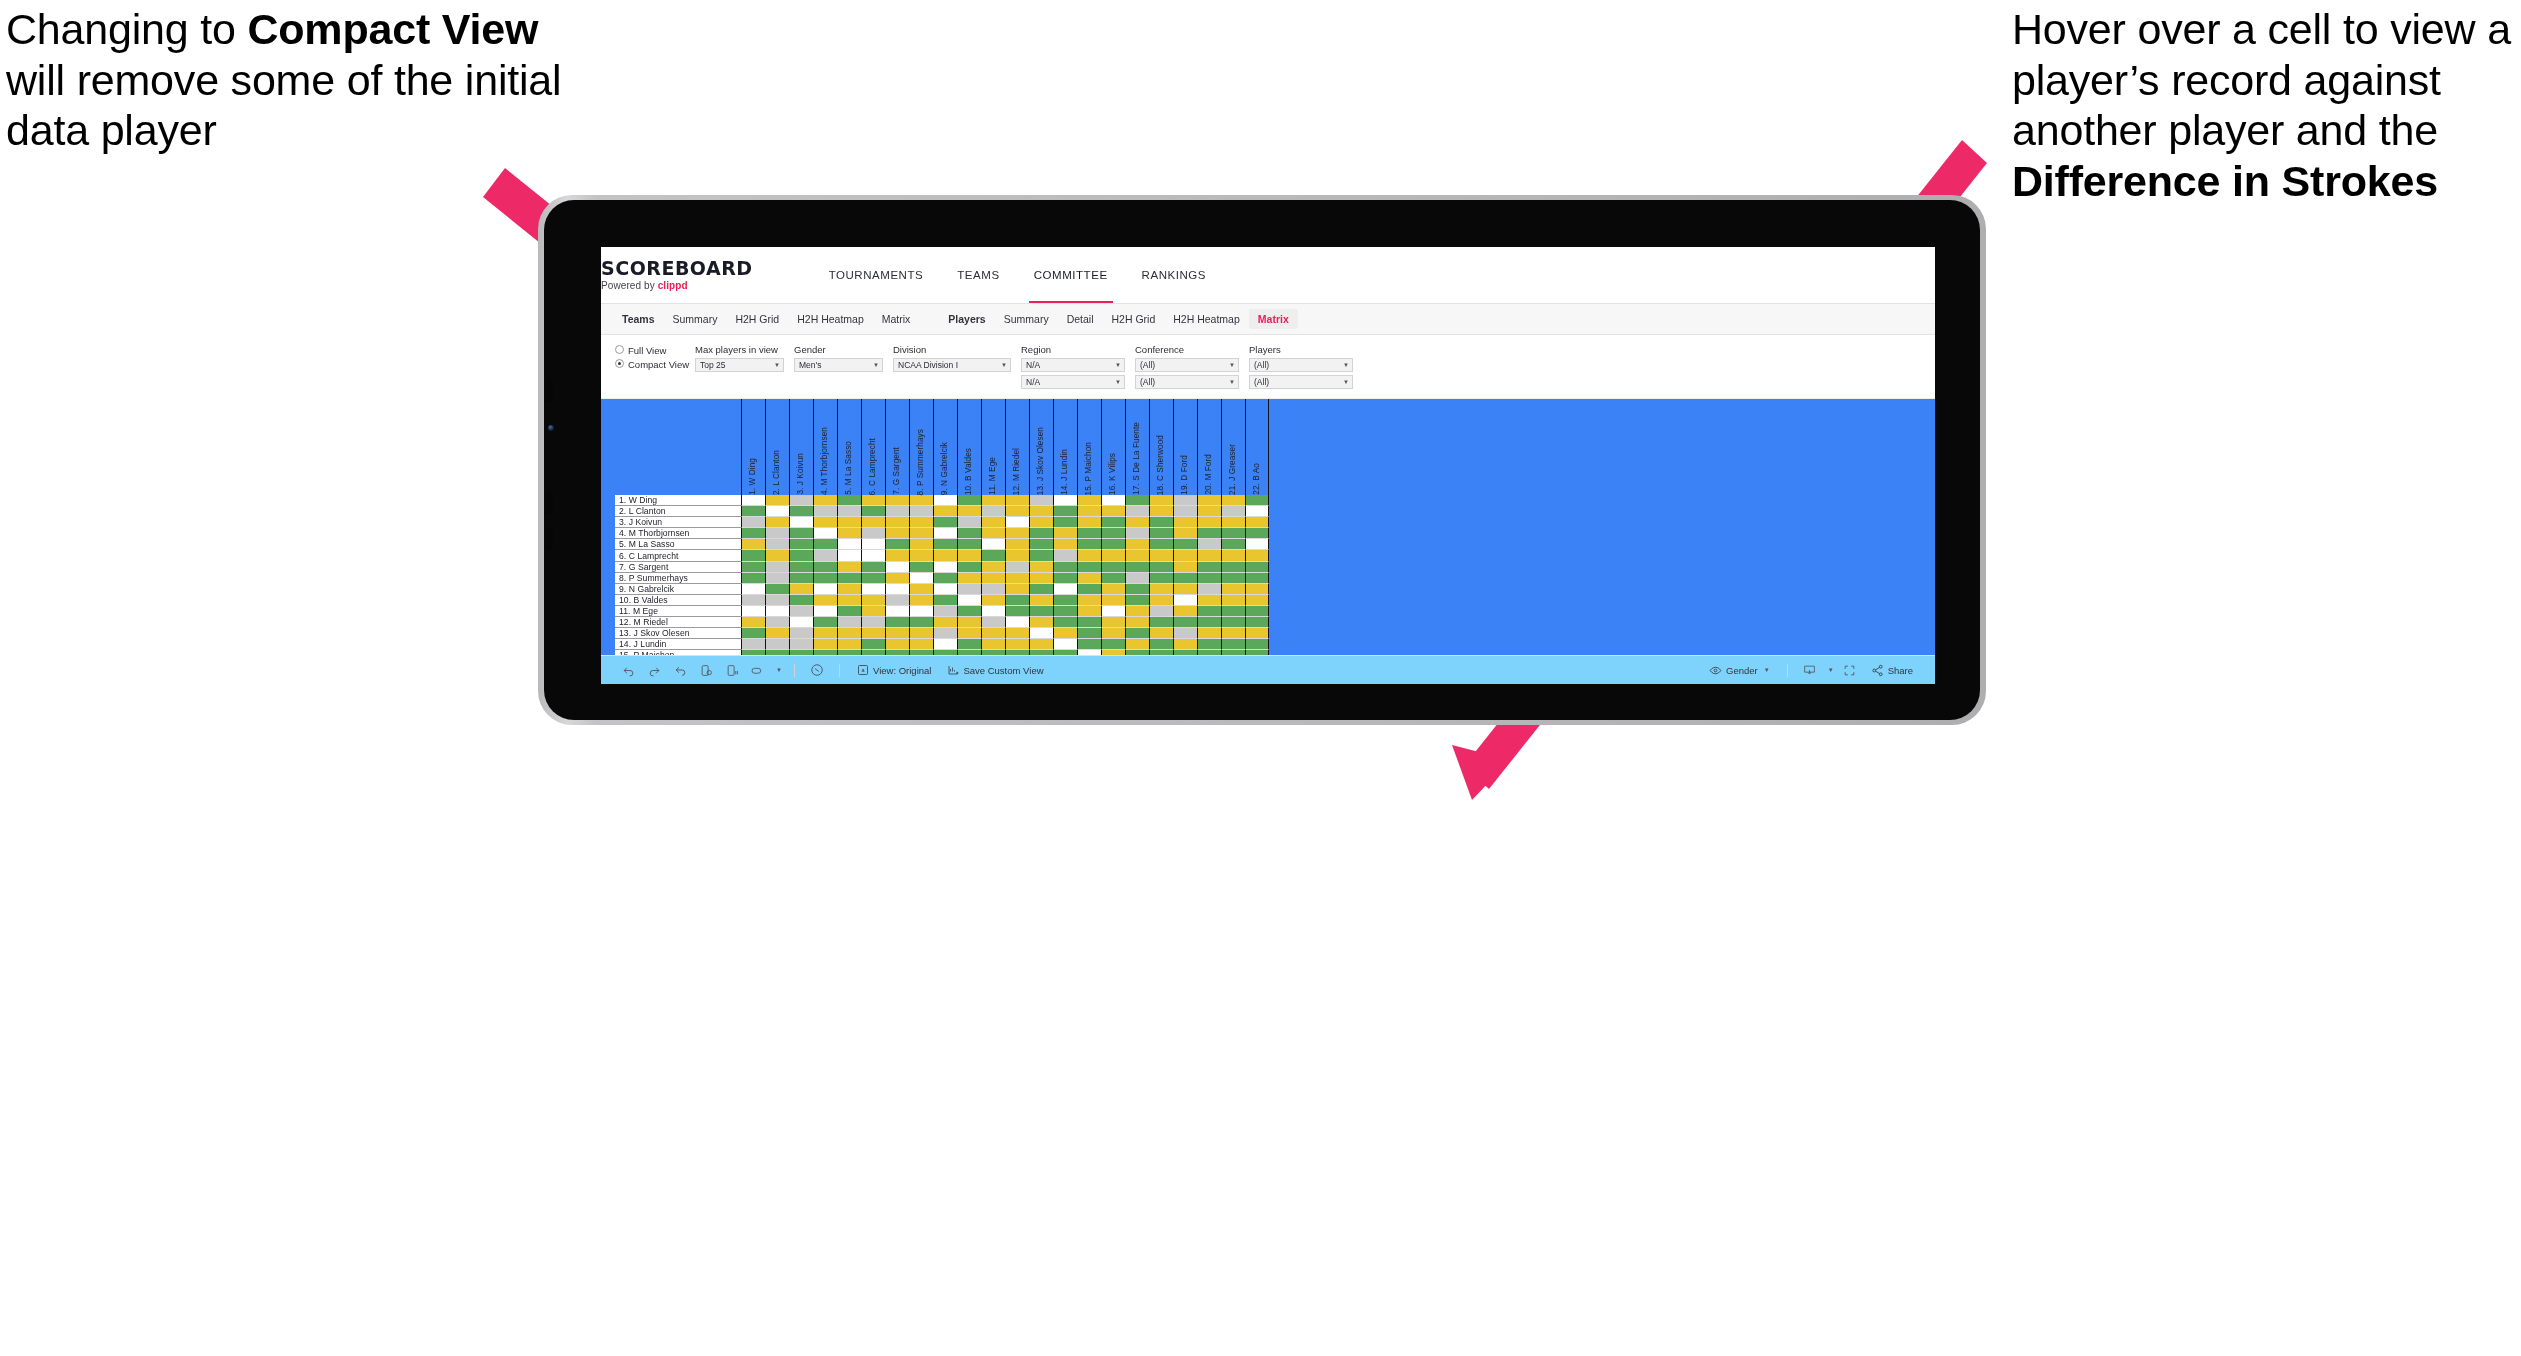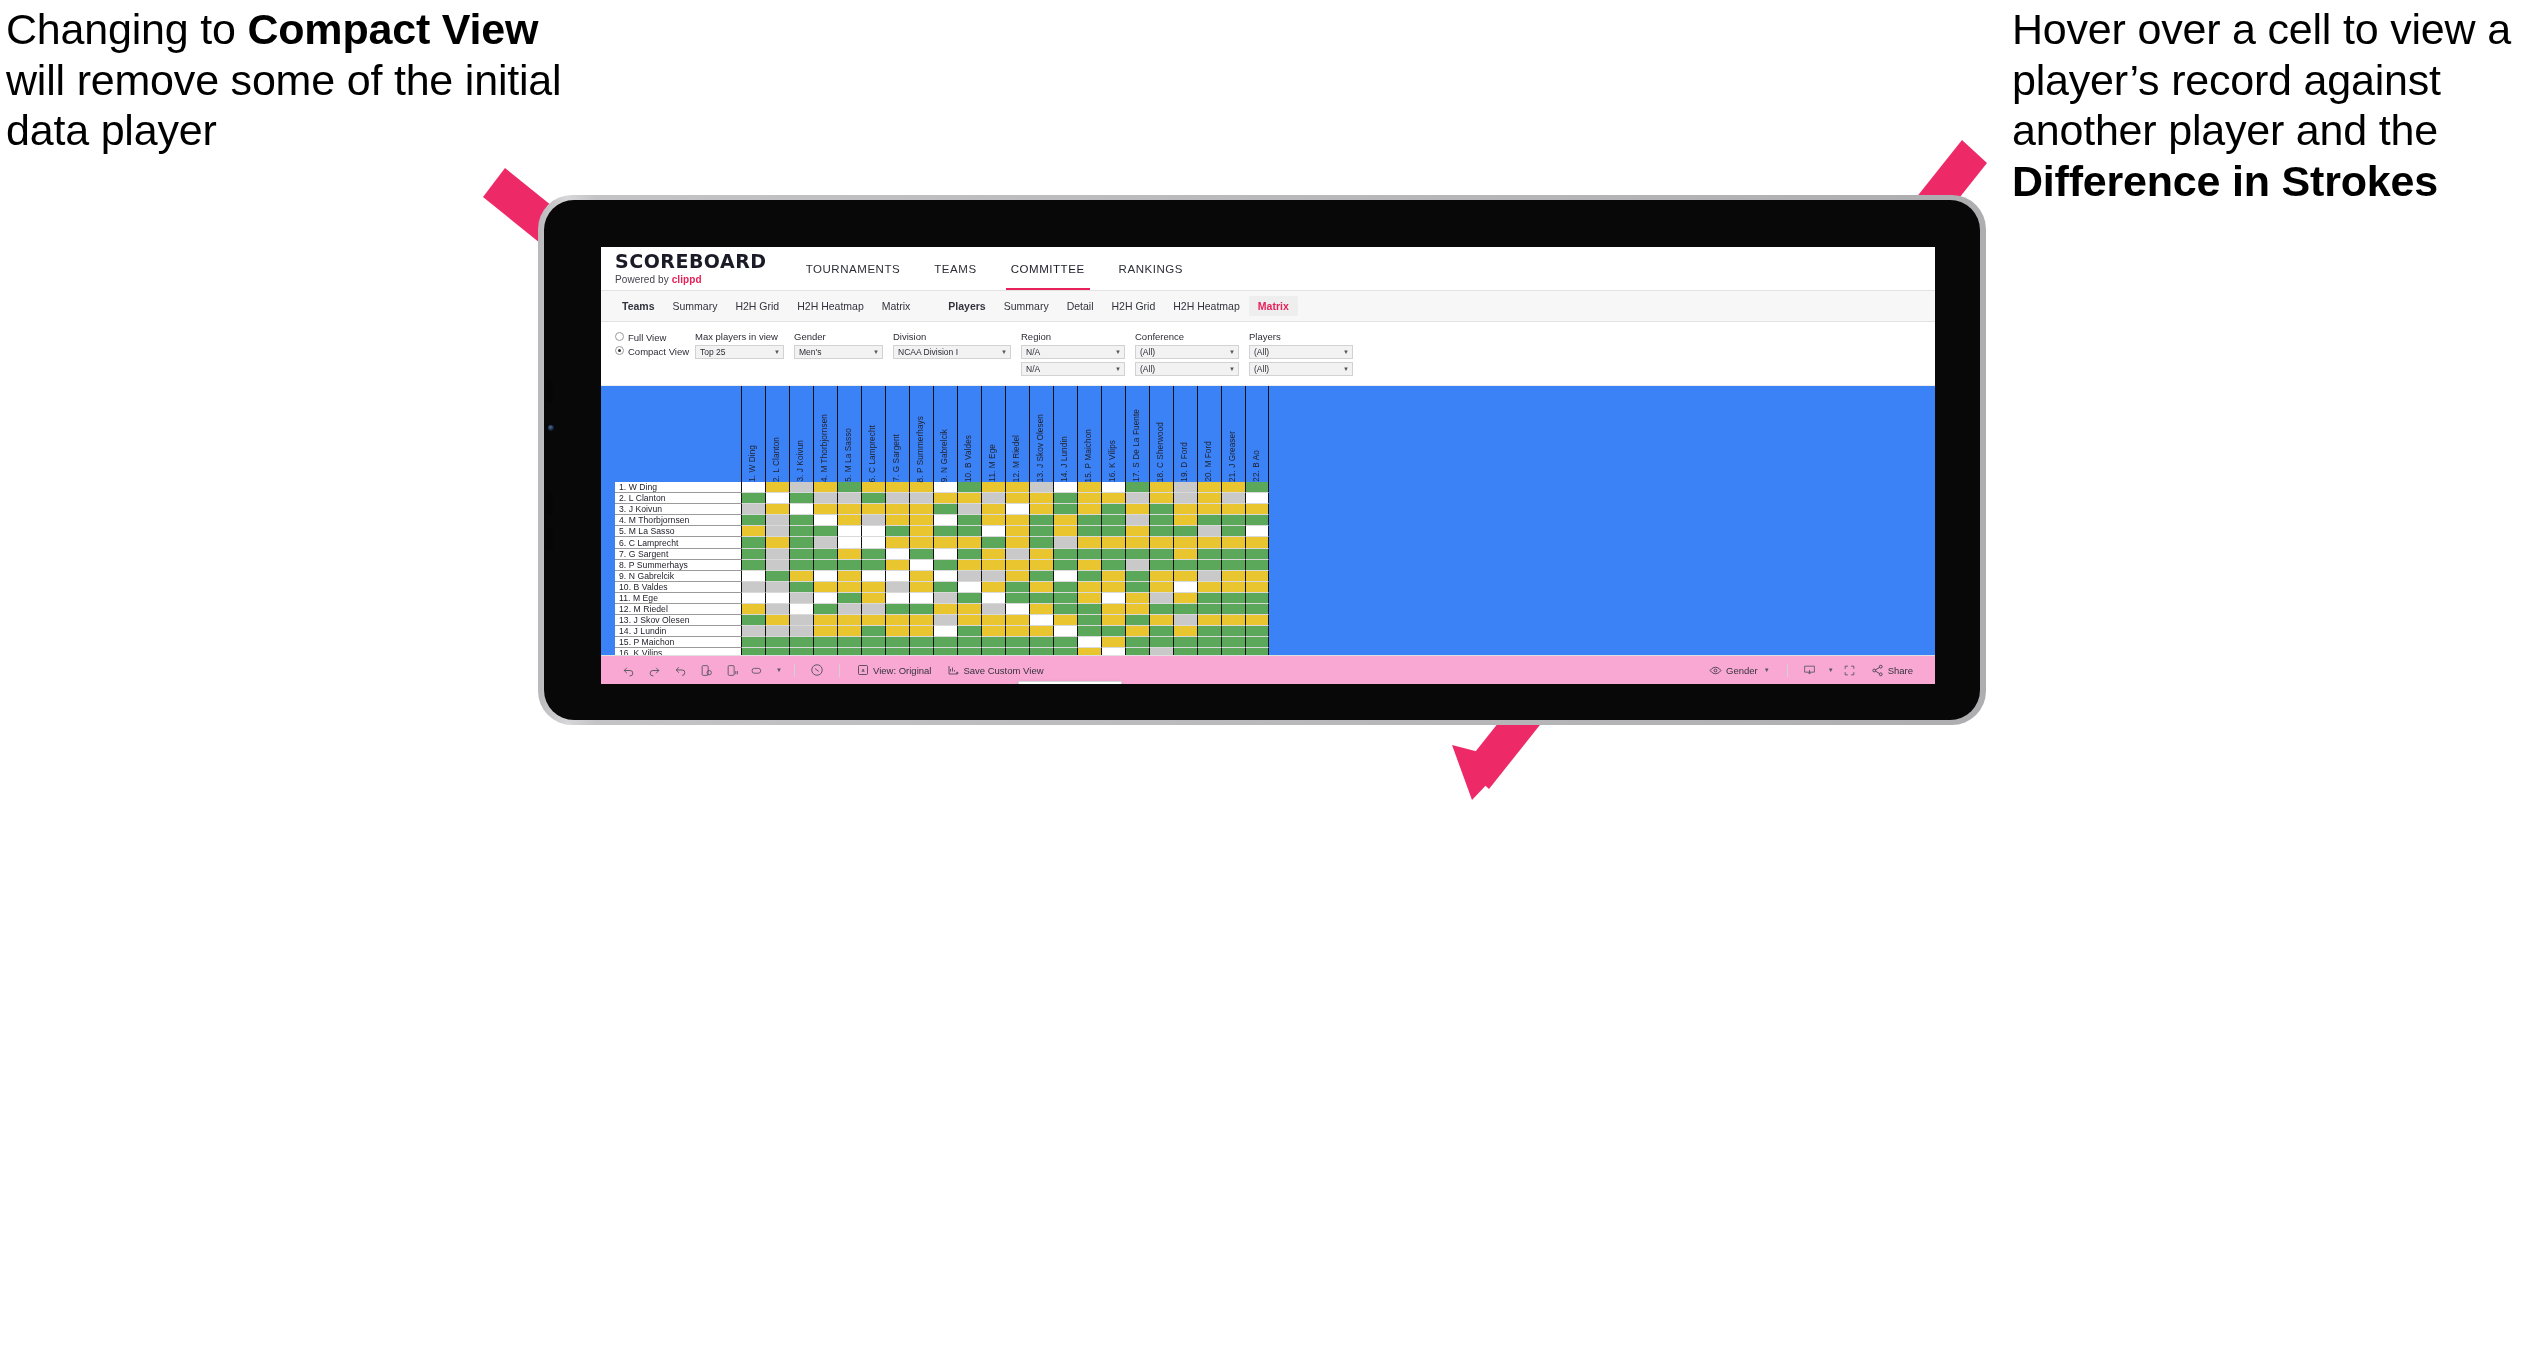--- a/index.html
+++ b/index.html
@@ -45,22 +45,22 @@
   .cam { position: absolute; left: 4px; width: 6px; height: 6px; border-radius: 50%;
          background: radial-gradient(circle at 40% 35%, #4a6b9a 0%, #15243a 60%, #05070b 100%); }
   #screen {
     position: absolute; left: 57px; top: 47px;
     width: 1334px; height: 437px;
     background: #ffffff; overflow: hidden;
   }
 
   
   #app-header {
-    height: 44px; background: #fff; border-bottom: 1px solid #e3e3e3;
-    display: flex; align-items: stretch; padding-left: 14px;
+    height: 57px; background: #fff; border-bottom: 1px solid #e3e3e3;
+    display: flex; align-items: stretch;  gap: 37px;
   }
   #brand { display: flex; flex-direction: column; justify-content: center; padding-right: 22px; }
   #brand-title {
     font-size: 19px; font-weight: 700; letter-spacing: 0.5px; color: #1b1b28;
     font-family: "DejaVu Sans", sans-serif; line-height: 1;
   }
   #brand-sub { font-size: 10px; color: #43434f; margin-top: 2.5px; letter-spacing: .1px; }
   #brand-sub .pink { color: #e8215a; font-weight: 700; }
   #main-nav { display: flex; align-items: stretch; }
   .nav-item {
@@ -154,21 +154,21 @@
   
   #tooltip {
     position: absolute; left: 417px; top: 295px; width: 104px;
     background: #fff; border: 1px solid #d6d6d6; box-shadow: 0 1px 4px rgba(0,0,0,.16);
     padding: 9px 6px 10px; text-align: center; z-index: 40;
   }
 
   
   #toolbar {
     position: absolute; left: 0; right: 0; bottom: 0; height: 29px;
-    background: #f9a8d4; border-top: 1px solid #e0e0e0;
+    background: #7dd3fc; border-top: 1px solid #e0e0e0;
     display: flex; align-items: center; padding: 0 14px; gap: 0;
   }
   .tb-icon {
     width: 26px; height: 22px; display: flex; align-items: center; justify-content: center;
     color: #54545c; cursor: pointer;
   }
   .tb-sep { width: 1px; height: 13px; background: #d2d2d2; margin: 0 9px; }
   .tb-btn {
     display: flex; align-items: center; gap: 4px; padding: 0 8px; height: 22px;
     font-size: 9.5px; color: #33333c; cursor: pointer; white-space: nowrap;

